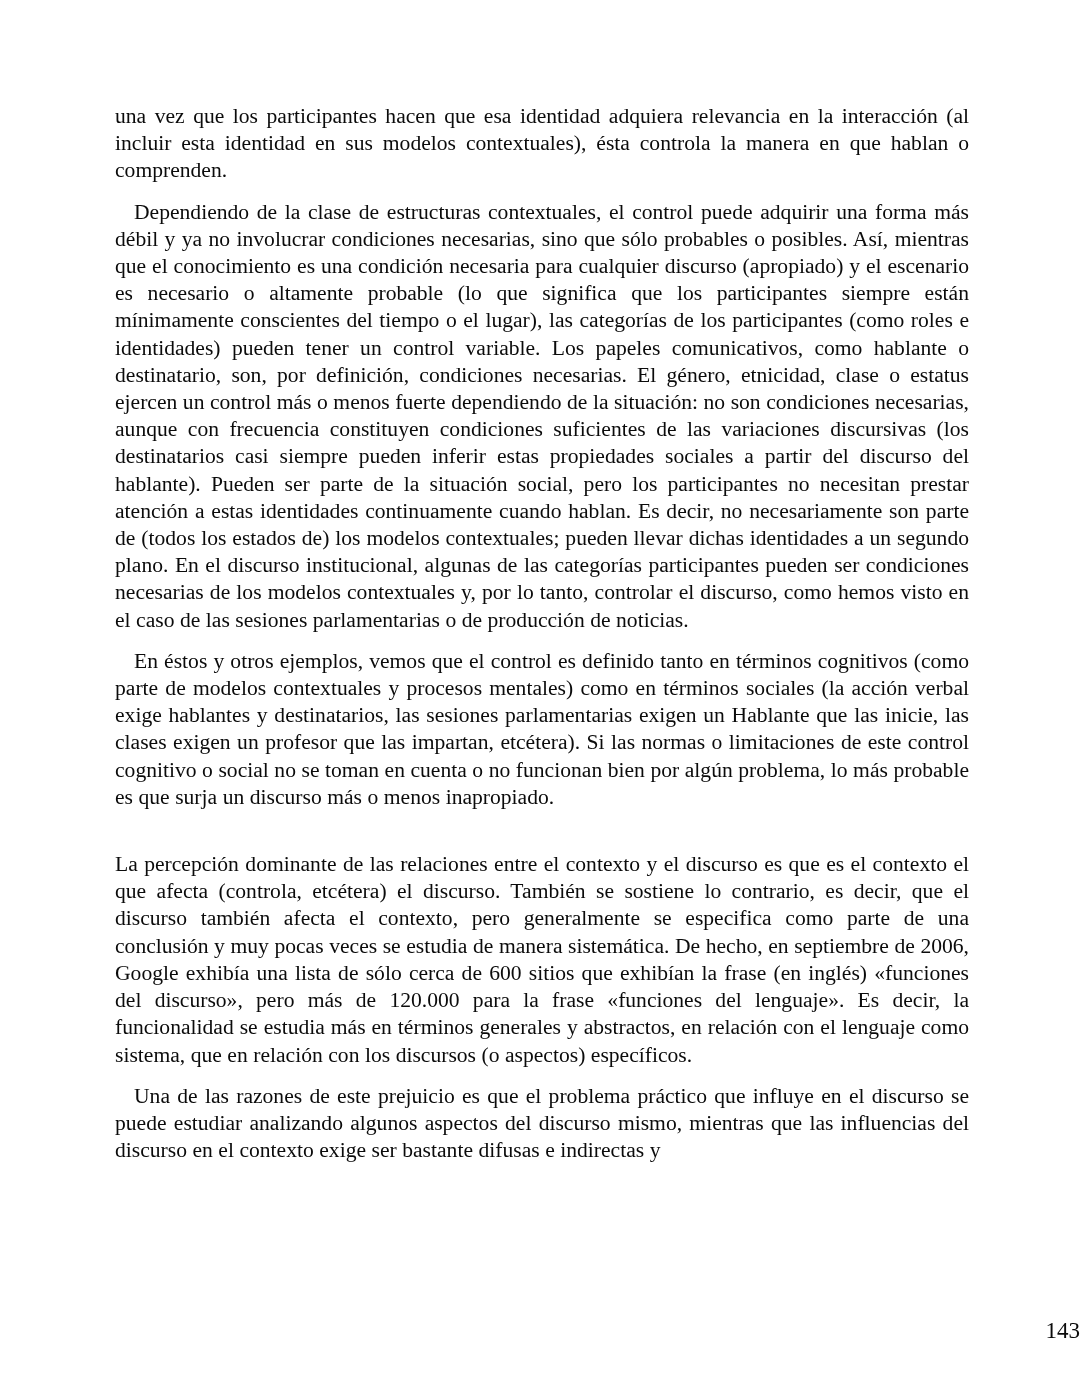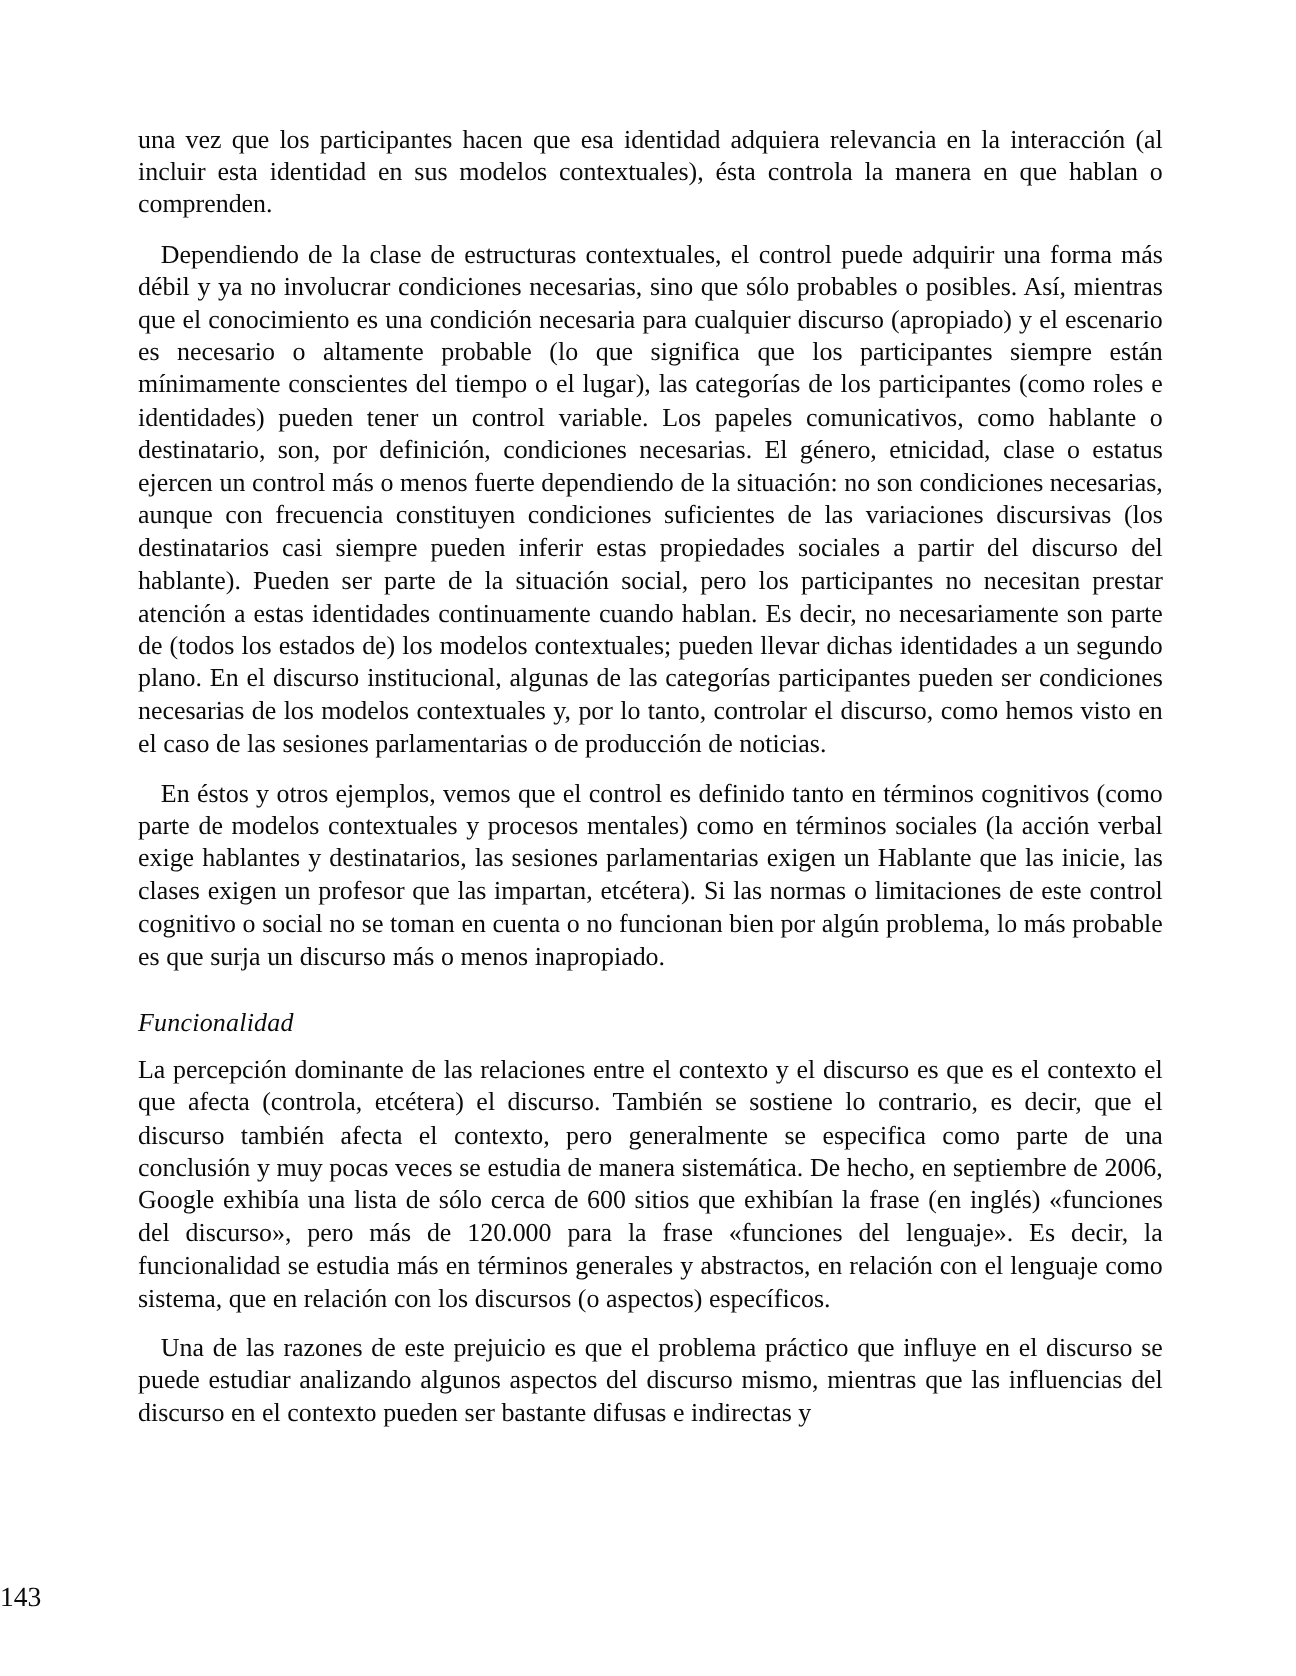--- a/index.html
+++ b/index.html
@@ -56,21 +56,21 @@
     height: 28px;
   }
   .gap-after-heading {
     height: 12px;
   }
   .page-number {
     position: absolute;
     left: 0;
     right: 0;
     top: 1318px;
-    text-align: left;
+    text-align: right;
     font-size: 23px;
     line-height: 26px;
     font-family: "Liberation Serif", "DejaVu Serif", serif;
     color: #0b0b0b;
   }
 </style>
 </head>
 <body>
 
 <div class="page">
@@ -78,25 +78,24 @@
   <div class="text-column">
 
     <p class="body-paragraph last-line-loose">una vez que los participantes hacen que esa identidad adquiera relevancia en la interacción (al incluir esta identidad en sus modelos contextuales), ésta controla la manera en que hablan o comprenden.</p>
 
     <p class="body-paragraph indented last-line-loose">Dependiendo de la clase de estructuras contextuales, el control puede adquirir una forma más débil y ya no involucrar condiciones necesarias, sino que sólo probables o posibles. Así, mientras que el conocimiento es una condición necesaria para cualquier discurso (apropiado) y el escenario es necesario o altamente probable (lo que significa que los participantes siempre están mínimamente conscientes del tiempo o el lugar), las categorías de los participantes (como roles e identidades) pueden tener un control variable. Los papeles comunicativos, como hablante o destinatario, son, por definición, condiciones necesarias. El género, etnicidad, clase o estatus ejercen un control más o menos fuerte dependiendo de la situación: no son condiciones necesarias, aunque con frecuencia constituyen condiciones suficientes de las variaciones discursivas (los destinatarios casi siempre pueden inferir estas propiedades sociales a partir del discurso del hablante). Pueden ser parte de la situación social, pero los participantes no necesitan prestar atención a estas identidades continuamente cuando hablan. Es decir, no necesariamente son parte de (todos los estados de) los modelos contextuales; pueden llevar dichas identidades a un segundo plano. En el discurso institucional, algunas de las categorías participantes pueden ser condiciones necesarias de los modelos contextuales y, por lo tanto, controlar el discurso, como hemos visto en el caso de las sesiones parlamentarias o de producción de noticias.</p>
 
     <p class="body-paragraph indented last-line-loose">En éstos y otros ejemplos, vemos que el control es definido tanto en términos cognitivos (como parte de modelos contextuales y procesos mentales) como en términos sociales (la acción verbal exige hablantes y destinatarios, las sesiones parlamentarias exigen un Hablante que las inicie, las clases exigen un profesor que las impartan, etcétera). Si las normas o limitaciones de este control cognitivo o social no se toman en cuenta o no funcionan bien por algún problema, lo más probable es que surja un discurso más o menos inapropiado.</p>
 
     <div class="gap-before-heading"></div>
 
-    <h2 class="section-heading">Funcionalidad</h2>
 
     <div class="gap-after-heading"></div>
 
     <p class="body-paragraph last-line-loose">La percepción dominante de las relaciones entre el contexto y el discurso es que es el contexto el que afecta (controla, etcétera) el discurso. También se sostiene lo contrario, es decir, que el discurso también afecta el contexto, pero generalmente se especifica como parte de una conclusión y muy pocas veces se estudia de manera sistemática. De hecho, en septiembre de 2006, Google exhibía una lista de sólo cerca de 600 sitios que exhibían la frase (en inglés) «funciones del discurso», pero más de 120.000 para la frase «funciones del lenguaje». Es decir, la funcionalidad se estudia más en términos generales y abstractos, en relación con el lenguaje como sistema, que en relación con los discursos (o aspectos) específicos.</p>
 
-    <p class="body-paragraph indented last-line-loose">Una de las razones de este prejuicio es que el problema práctico que influye en el discurso se puede estudiar analizando algunos aspectos del discurso mismo, mientras que las influencias del discurso en el contexto pueden ser bastante difusas e indirectas y</p>
+    <p class="body-paragraph indented last-line-loose">Una de las razones de este prejuicio es que el problema práctico que influye en el discurso se puede estudiar analizando algunos aspectos del discurso mismo, mientras que las influencias del discurso en el contexto exige ser bastante difusas e indirectas y</p>
 
   </div>
 
   <div class="page-number">143</div>
 
 </div>
 
 </body></html>

